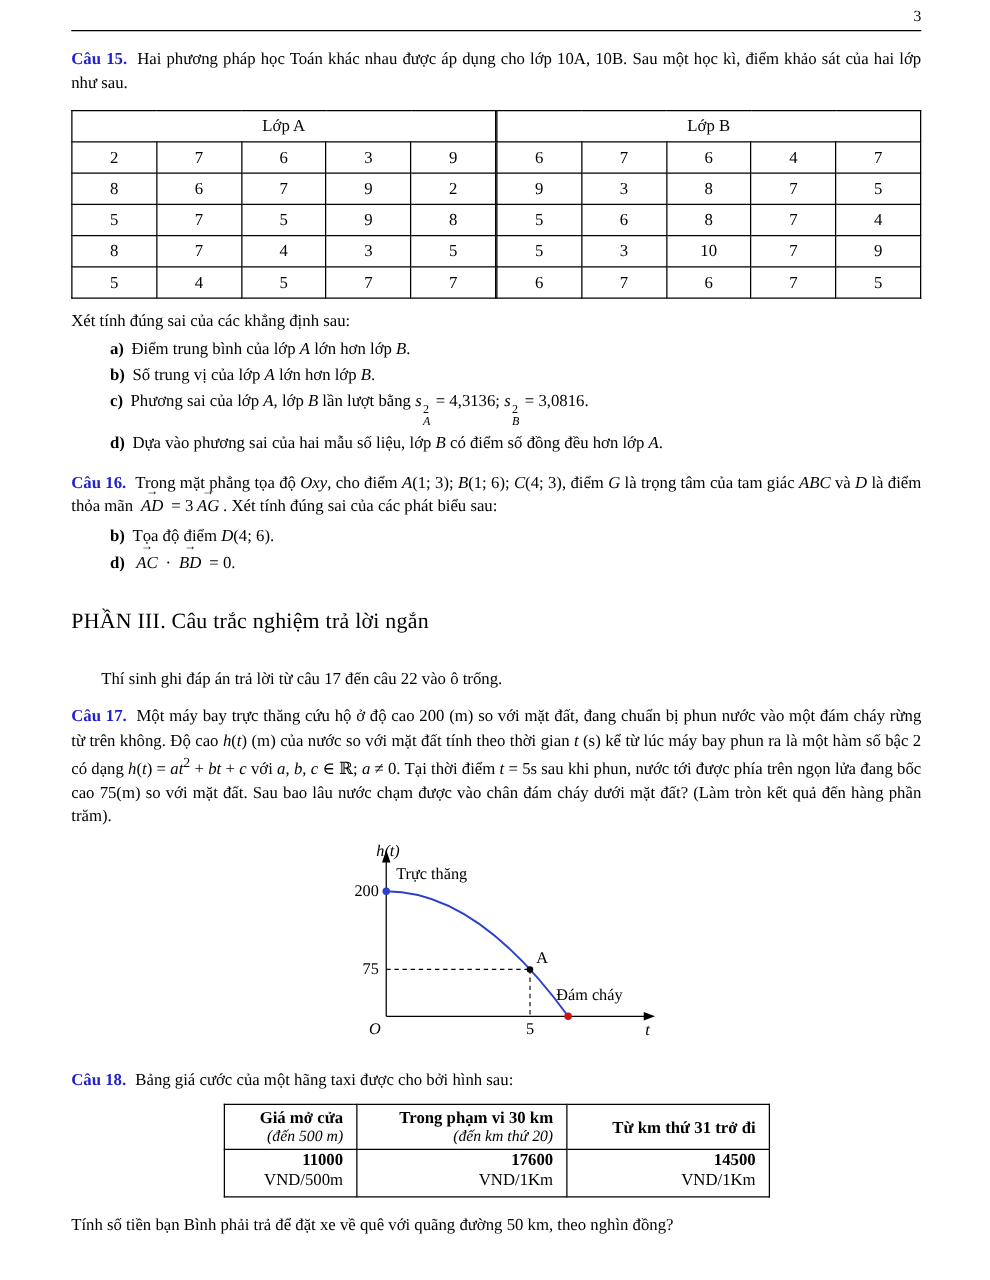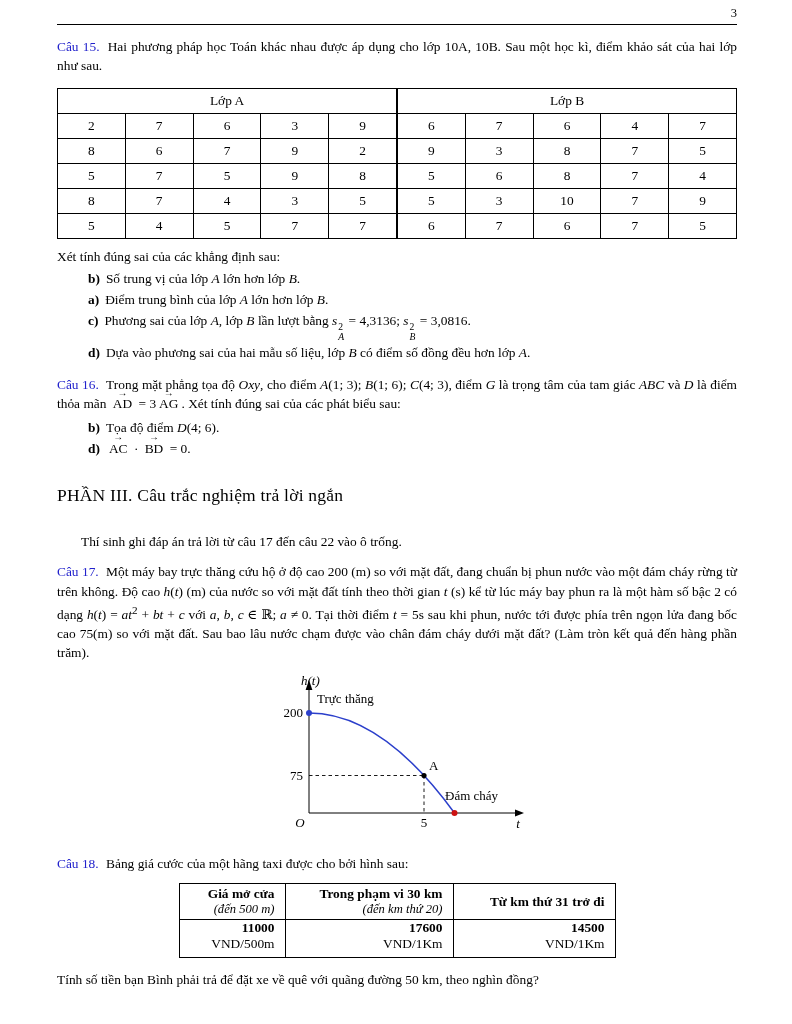--- a/index.html
+++ b/index.html
@@ -10,29 +10,29 @@
   *{margin:0;padding:0;box-sizing:border-box}
   html,body{background:#fff}
   body{
     width:792px;height:1024px;overflow:hidden;
     font-family:"Liberation Serif","DejaVu Serif","DejaVu Sans",serif;
     font-size:13.4px;color:#000;
   }
   .page{padding:6px 55px 0 57px}
   .page-header{font-size:12.5px;text-align:right;border-bottom:1px solid #000;padding-bottom:3px}
   .para{text-align:justify;line-height:1.45;margin-top:12px}
-  .qlabel{color:var(--accent);font-weight:normal;margin-right:4px}
+  .qlabel{color:var(--accent);font-weight:bold;margin-right:4px}
   .items{list-style:none;margin-top:3px}
   .items li{padding-left:31px;line-height:1.58;text-align:justify}
   .item-key{font-weight:bold;margin-right:6px}
   
   .ss{display:inline-flex;flex-direction:column;vertical-align:-0.45em;font-size:0.72em;line-height:1.05;text-align:left;margin:0 1px}
   .ss span{display:block}
   
-  .vec{position:relative;display:inline-block;margin:0 2px;padding:0 1px}
+  .vec{position:relative;display:inline-block;font-style:italic;margin:0 2px;padding:0 1px}
   .vec::before{content:"\2192";position:absolute;top:-0.62em;left:0;width:100%;text-align:center;font-style:normal;font-size:0.74em;line-height:1}
   
   .tables-row{display:flex;justify-content:space-between;margin:12px 0 10px}
   .score-table{border-collapse:collapse;width:344px;table-layout:fixed}
   .score-table th,.score-table td{border:1px solid #000;text-align:center;height:25px;font-weight:normal;font-size:13.4px;padding:0}
   
   .section-heading{font-size:17.5px;font-weight:normal;margin-top:26px;letter-spacing:.2px}
   .instruction{font-weight:normal;margin-top:28px;padding-left:24px}
   
   .graph-wrap{margin:10px 0 2px 214px}
@@ -151,22 +151,22 @@
               <td>7</td>
               <td>6</td>
               <td>7</td>
               <td>5</td>
             </tr>
           </tbody>
       </table>
     </div>
     <p>Xét tính đúng sai của các khẳng định sau:</p>
     <ol class="items">
+      <li><b class="item-key">a)</b><span>Điểm trung bình của lớp <i>A</i> lớn hơn lớp <i>B</i>.</span></li>
       <li><b class="item-key">b)</b><span>Số trung vị của lớp <i>A</i> lớn hơn lớp <i>B</i>.</span></li>
-      <li><b class="item-key">a)</b><span>Điểm trung bình của lớp <i>A</i> lớn hơn lớp <i>B</i>.</span></li>
       <li><b class="item-key">c)</b><span>Phương sai của lớp <i>A</i>, lớp <i>B</i> lần lượt bằng <i>s</i><span class="ss">
               <span>2</span>
               <span><i>A</i></span>
             </span> = 4,3136; <i>s</i><span class="ss">
               <span>2</span>
               <span><i>B</i></span>
             </span> = 3,0816.</span></li>
       <li><b class="item-key">d)</b><span>Dựa vào phương sai của hai mẫu số liệu, lớp <i>B</i> có điểm số đồng đều hơn lớp <i>A</i>.</span></li>
     </ol>
   </section>

